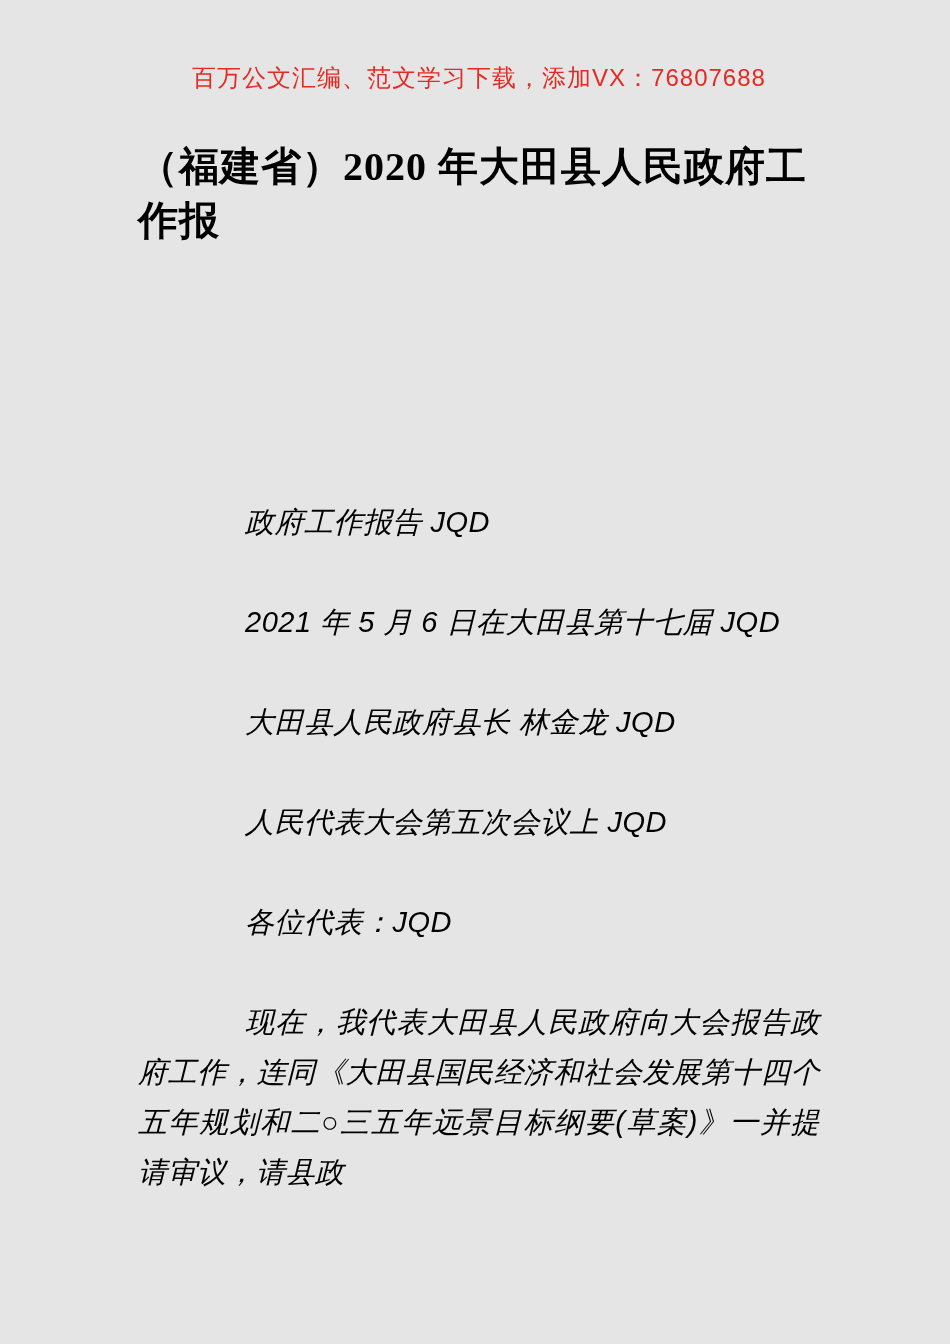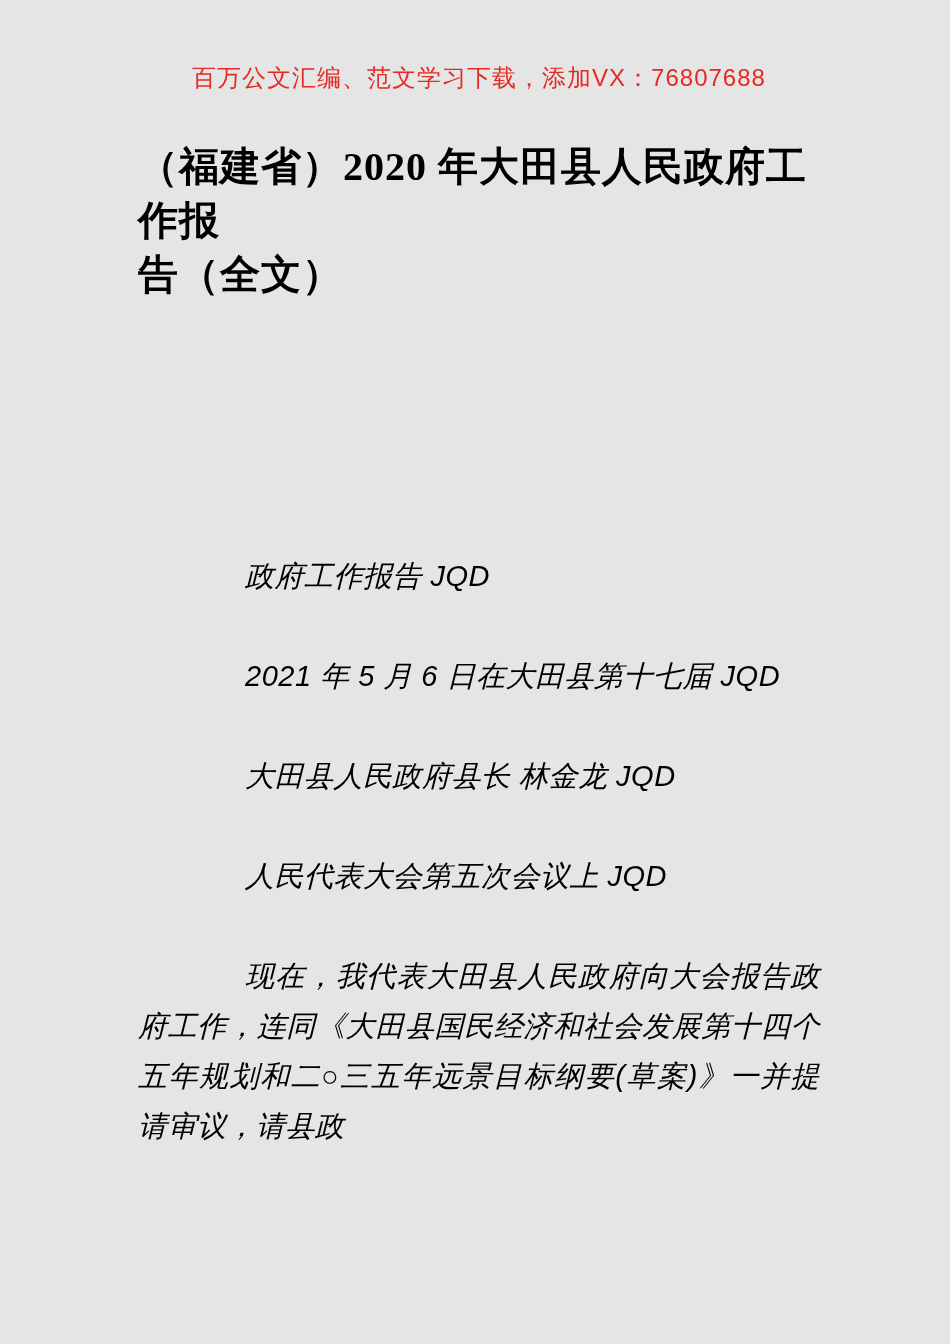--- a/index.html
+++ b/index.html
@@ -51,24 +51,24 @@
 </style>
 </head>
 <body>
 
 <div class="page">
 
   <div class="notice">百万公文汇编、范文学习下载，添加VX：76807688</div>
 
   <div class="doc-title">
     <div>（福建省）2020 年大田县人民政府工作报</div>
-    <div>告（全文）</div>
   </div>
 
   <div class="body-text">
     <p>政府工作报告 JQD</p>
     <p>2021 年 5 月 6 日在大田县第十七届 JQD</p>
     <p>大田县人民政府县长 林金龙 JQD</p>
     <p>人民代表大会第五次会议上 JQD</p>
+    <p>各位代表：JQD</p>
     <p>现在，我代表大田县人民政府向大会报告政府工作，连同《大田县国民经济和社会发展第十四个五年规划和二○三五年远景目标纲要(草案)》一并提请审议，请县政</p>
   </div>
 
 </div>
 
 </body></html>

